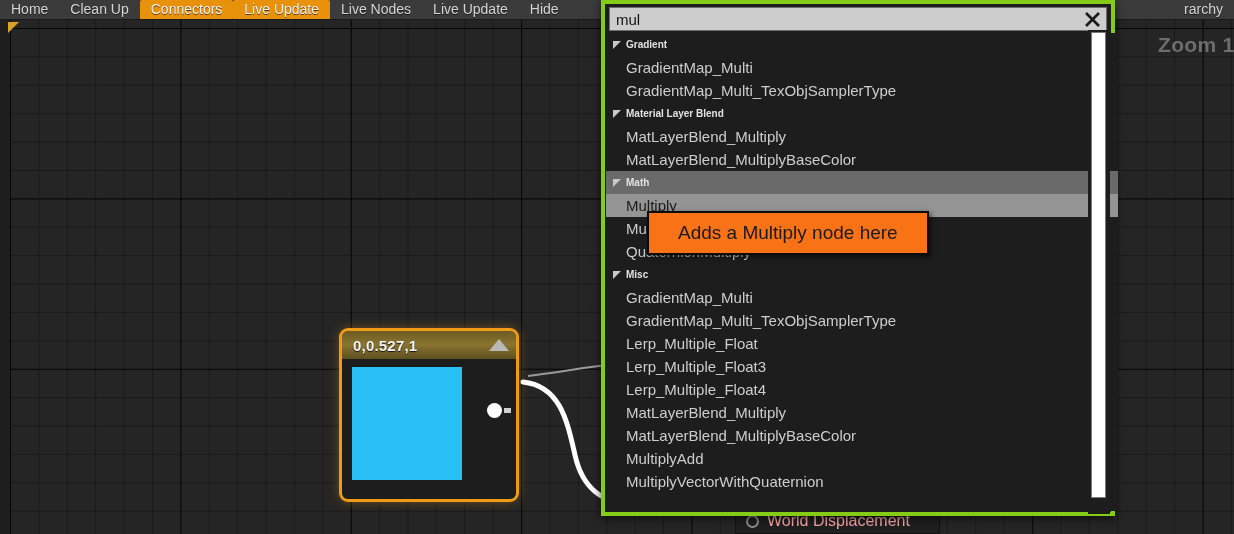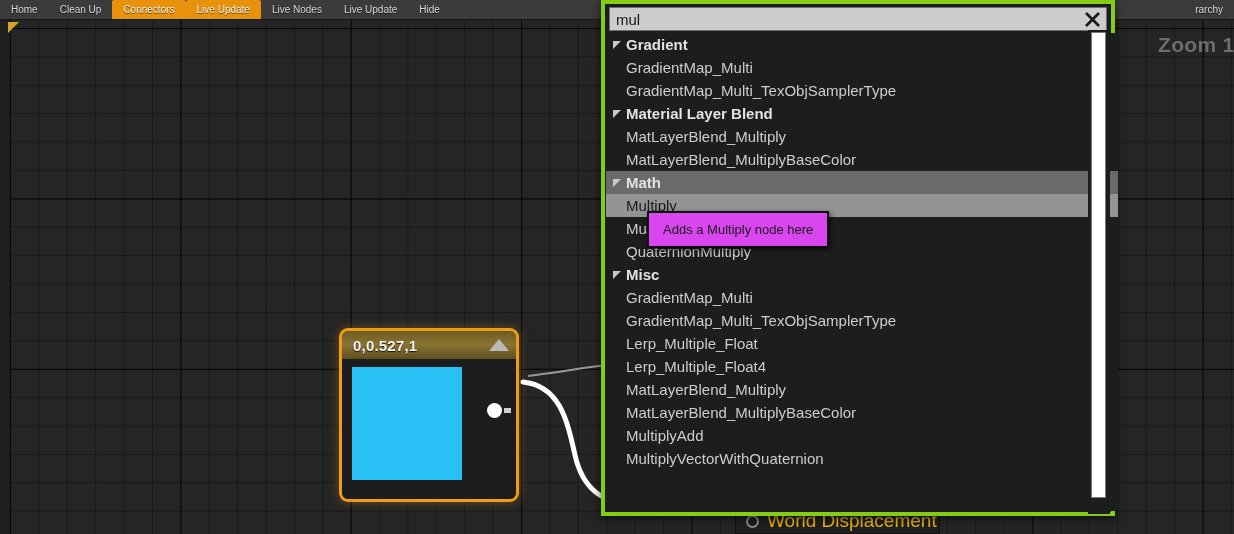--- a/index.html
+++ b/index.html
@@ -67,21 +67,21 @@
     width: 1234px; height: 20px;
     background: #3b3b3b;
     display: flex;
     align-items: flex-end;
     overflow: hidden;
   }
   .tb-item {
     height: 20px;
     line-height: 19px;
     padding: 0 11px;
-    font-size: 10px;
+    font-size: 14px;
     color: #d6d6d6;
     white-space: nowrap;
     box-sizing: border-box;
     text-shadow: 0 1px 0 rgba(0,0,0,0.6);
   }
   .tb-item.active {
     background: #e8920c;
     color: #f2f2f2;
     border-radius: 2px;
   }
@@ -142,21 +142,21 @@
     overflow: hidden;
     background: #1d1d1d;
   }
   .cat-row {
     position: relative;
     height: 23px;
     display: flex;
     align-items: center;
     padding-left: 7px;
     color: #e2e2e2;
-    font-size: 15px;
+    font-size: 10px;
     font-weight: bold;
   }
   .cat-row.hl { background: #6a6a6a; }
   .tri {
     width: 0; height: 0;
     border-left: 8px solid #c9c9c9;
     border-bottom: 8px solid transparent;
     margin-right: 5px;
     flex: none;
   }
@@ -184,24 +184,24 @@
     width: 15px; height: 466px;
     background: #ffffff;
     border: 1px solid #7a7a7a;
     box-sizing: border-box;
   }
 
   
   .tooltip {
     position: absolute;
     left: 647px; top: 211px;
-    background: #d946ef;
+    background: #f97316;
     border: 2px solid #0b0b0b;
-    padding: 9px 14px;
-    font-size: 13px;
+    padding: 9px 29px;
+    font-size: 19px;
     color: #1a1a1a;
     white-space: nowrap;
     box-sizing: border-box;
     box-shadow: 2px 2px 5px rgba(0,0,0,0.55);
   }
 
   
   .node {
     position: absolute;
     left: 339px; top: 328px;
@@ -286,22 +286,22 @@
   }
   .bp-pin {
     width: 13px; height: 13px;
     border-radius: 50%;
     border: 2px solid #8c8c8c;
     box-sizing: border-box;
     margin-right: 8px;
     flex: none;
   }
   .bp-label {
-    font-size: 19px;
-    color: #eab308;
+    font-size: 16px;
+    color: #fca5a5;
     white-space: nowrap;
   }
 </style>
 </head>
 <body>
 
 <div class="app">
 
   <div class="graph-canvas"></div>
   <div class="graph-left-strip"></div>
@@ -376,20 +376,21 @@
       <div class="item-row">MultiplyAdd</div>
       <div class="item-row">QuaternionMultiply</div>
 
       <div class="cat-row">
         <span class="tri"></span>
         <span>Misc</span>
       </div>
       <div class="item-row">GradientMap_Multi</div>
       <div class="item-row">GradientMap_Multi_TexObjSamplerType</div>
       <div class="item-row">Lerp_Multiple_Float</div>
+      <div class="item-row">Lerp_Multiple_Float3</div>
       <div class="item-row">Lerp_Multiple_Float4</div>
       <div class="item-row">MatLayerBlend_Multiply</div>
       <div class="item-row">MatLayerBlend_MultiplyBaseColor</div>
       <div class="item-row">MultiplyAdd</div>
       <div class="item-row">MultiplyVectorWithQuaternion</div>
     </div>
   </div>
 
   <div class="scrollbar-track"></div>
   <div class="scrollbar-thumb"></div>

